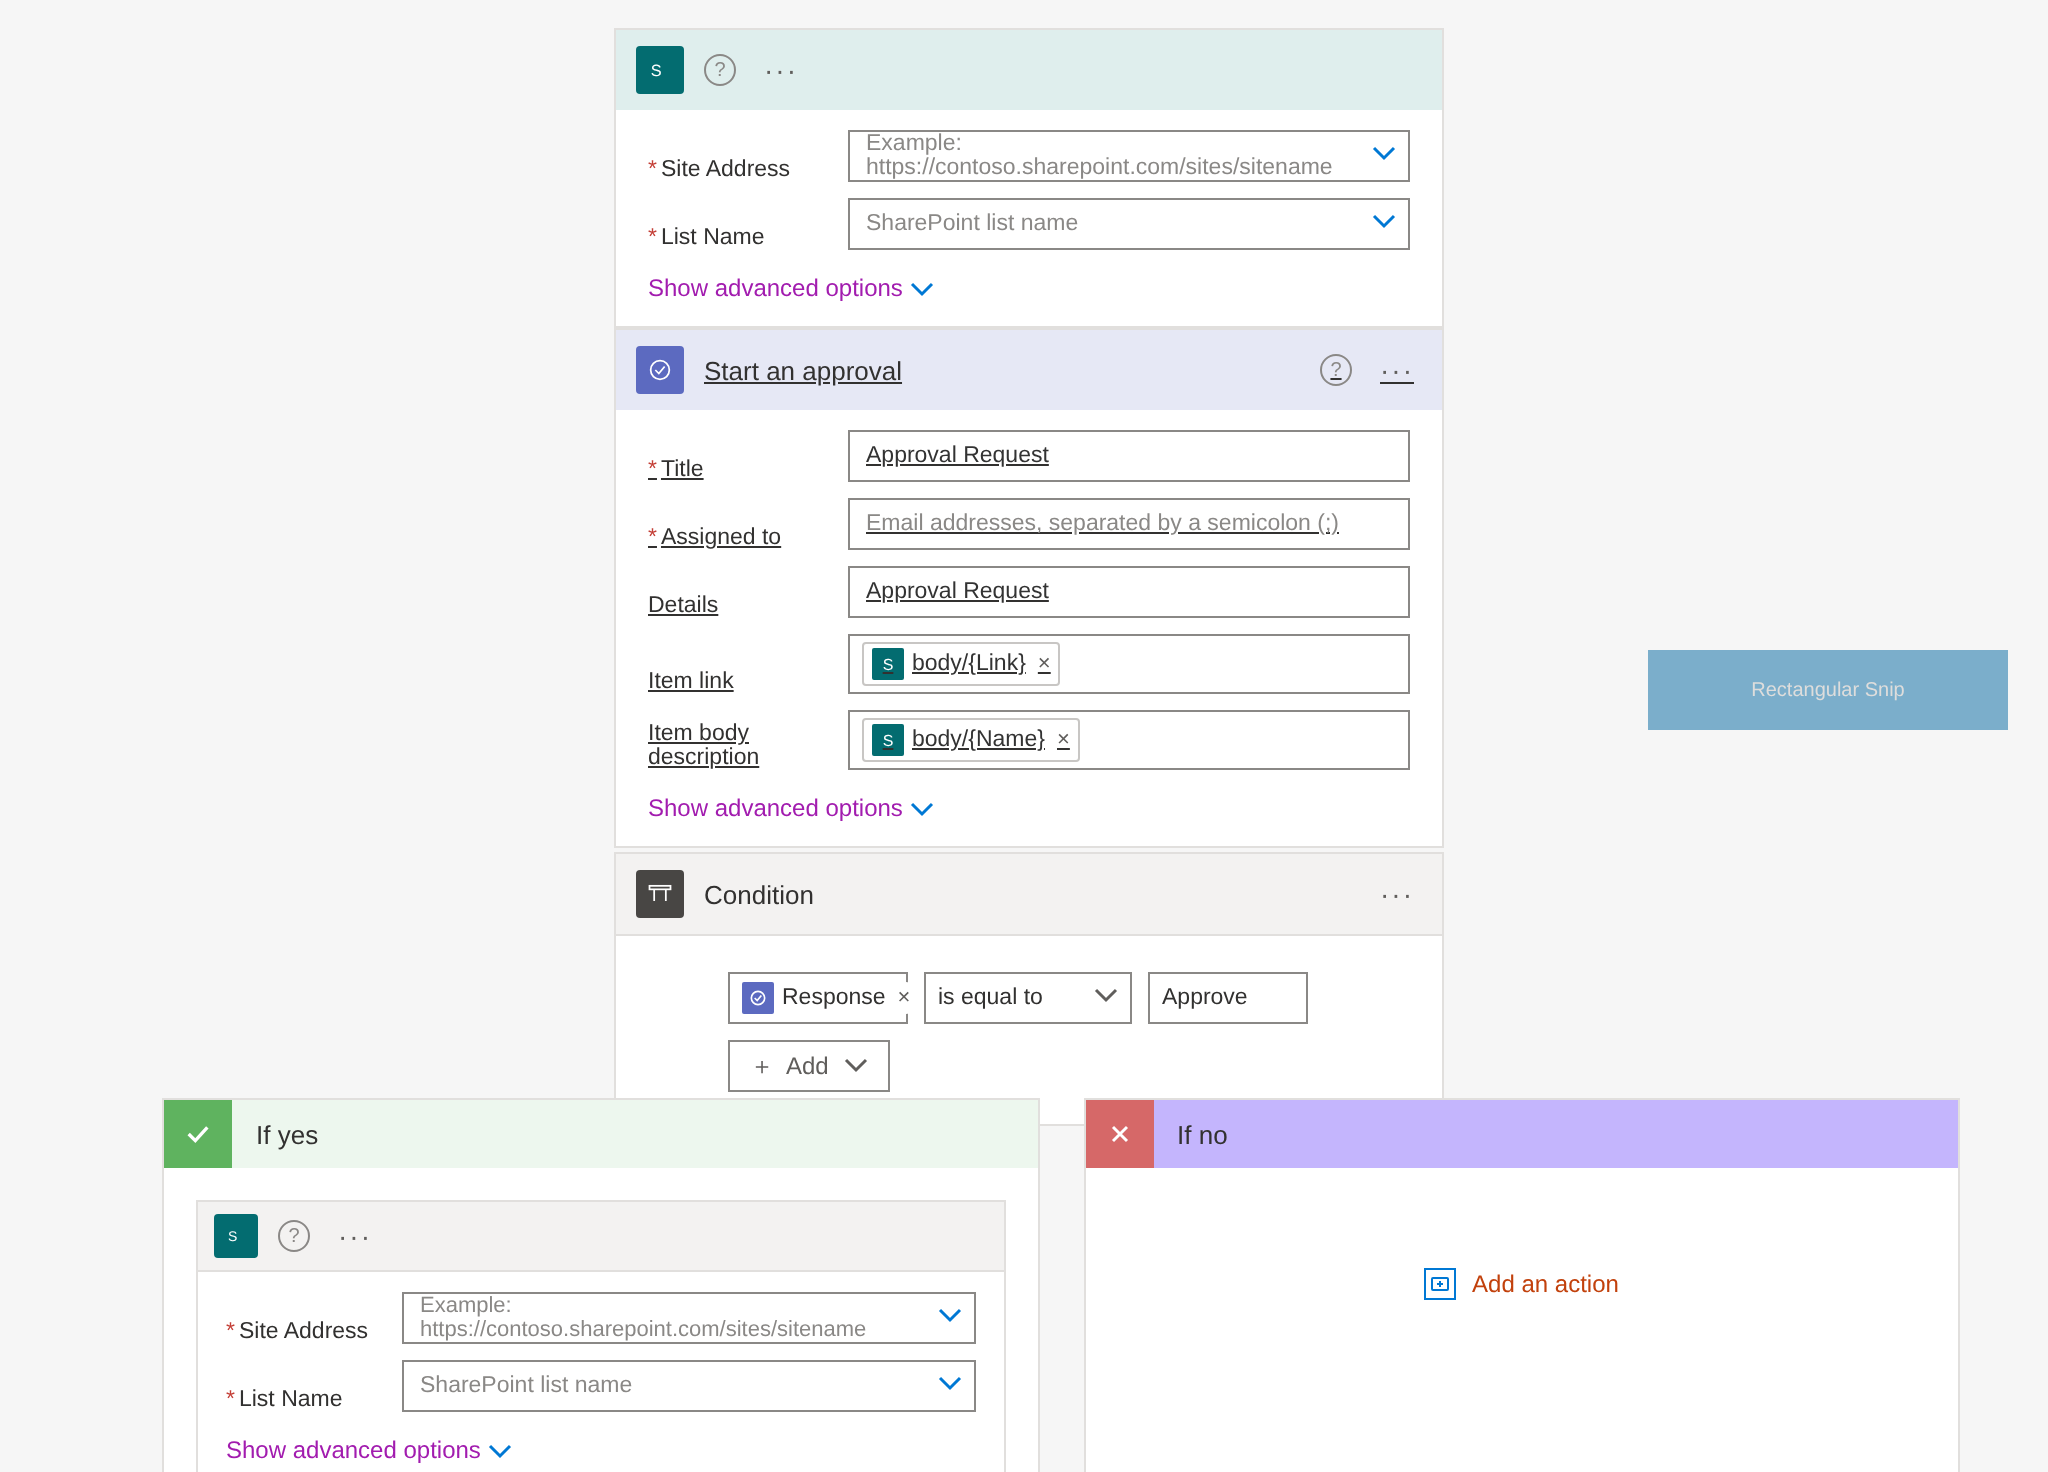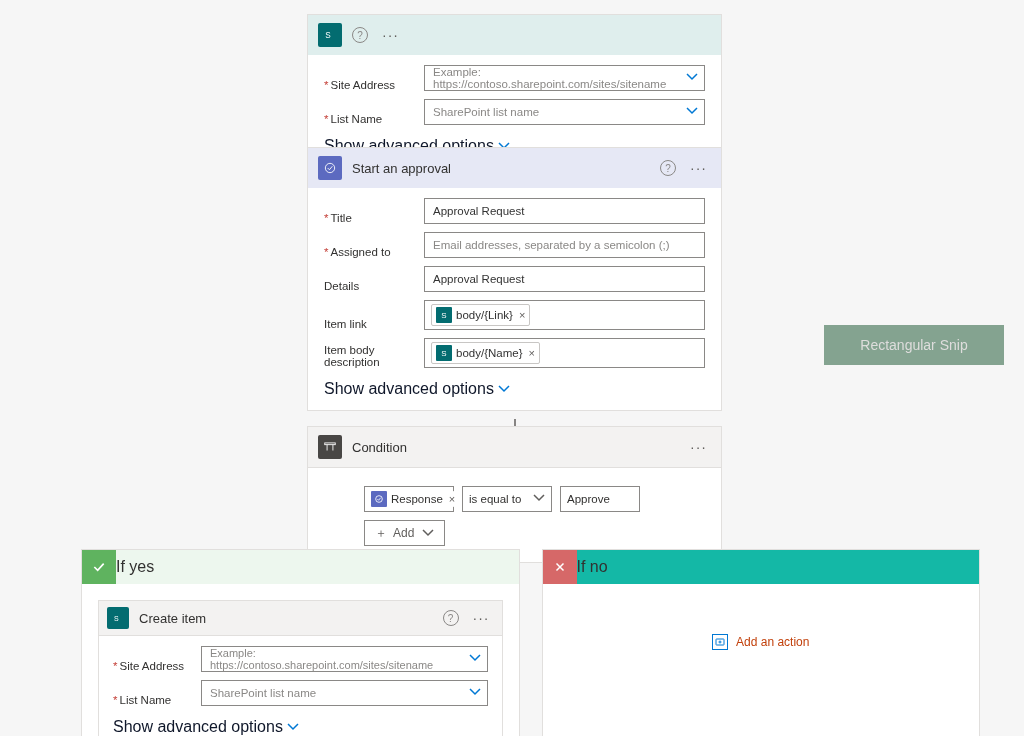--- a/index.html
+++ b/index.html
@@ -70,21 +70,21 @@
     background: #fff;
     position: relative;
   }
   .placeholder { color: #8a8886; }
   .chevron {
     position: absolute;
     right: 6px;
     color: #0078d4;
   }
   svg.chev { width: 12px; height: 12px; }
-  .adv-link { color: #0f172a; font-size: 16px; display: inline-flex; align-items: center; gap: 4px; cursor: pointer; margin-top: 4px;}
+  .adv-link { color: #a21caf; font-size: 12px; display: inline-flex; align-items: flex-end; gap: 4px; cursor: pointer; margin-top: 4px;}
   .arrow-connector {
     display: flex;
     justify-content: center;
     padding: 8px 0;
   }
   .arrow-connector svg { color: #605e5c; }
   .token {
     display: inline-flex;
     align-items: center;
     background: #fff;
@@ -139,25 +139,26 @@
   }
   .branch {
     flex: 1;
     background: #fff;
     border: 1px solid #e1dfdd;
   }
   .branch-header {
     display: flex;
     align-items: center;
     height: 34px;
-    font-size: 16px;
+    font-size: 13px;
+    gap: 12px;
     padding-left: 0;
   }
   .bh-yes { background: #edf7ee; }
-  .bh-no { background: #14b8a6; }
+  .bh-no { background: #c4b5fd; }
   .check-box {
     width: 34px; height: 34px;
     display: flex; align-items: center; justify-content: center;
   }
   .cb-green { background: #5fb35f; color: #fff; }
   .cb-red { background: #d66868; color: #fff; }
   .branch-body { padding: 16px; }
   .inner-card { border: 1px solid #e1dfdd; }
   .inner-header {
     display: flex; align-items: center;
@@ -181,26 +182,26 @@
     display: flex; align-items: center; justify-content: center;
     font-size: 11px;
     color: #0078d4;
   }
   .watermark {
     position: absolute;
     top: 325px;
     right: 20px;
     width: 180px;
     height: 40px;
-    background: #14532d;
+    background: #0369a1;
     opacity: 0.5;
     display: flex;
     align-items: center;
     justify-content: center;
-    font-size: 14px;
+    font-size: 10px;
     color: #c8c6c4;
   }
 </style>
 </head>
 <body>
 
 <div class="watermark">Rectangular Snip</div>
 
 <div class="center-col" style="top:14px;">
   <div class="card">
@@ -241,21 +242,21 @@
     </div>
   </div>
   <div class="arrow-connector">
     <svg width="16" height="28" viewBox="0 0 16 28">
         <line x1="8" y1="0" x2="8" y2="22" stroke="#605e5c" stroke-width="1.5"></line>
         <path d="M3 20 L8 26 L13 20" stroke="#605e5c" fill="none" stroke-width="1.5"></path>
       </svg>
   </div>
 </div>
 
-<div class="center-col" style="top:147px;">
+<div class="center-col" style="top:164px;text-decoration:underline;">
   <div class="card">
     <div class="card-header hdr-purple">
       <div class="icon-box ic-purple">
         <svg width="14" height="14" viewBox="0 0 24 24" fill="none">
             <circle cx="12" cy="12" r="8" stroke="#fff" stroke-width="1.5"></circle>
             <path d="M8 12 L11 15 L16 9" stroke="#fff" stroke-width="1.5" fill="none"></path>
           </svg>
       </div>
       <div class="card-title">Start an approval</div>
       <div class="help-circle">?</div>
@@ -336,21 +337,21 @@
             <span class="token-ic purple">
               <svg width="10" height="10" viewBox="0 0 24 24" fill="none">
                   <circle cx="12" cy="12" r="8" stroke="#fff" stroke-width="2"></circle>
                   <path d="M8 12 L11 15 L16 9" stroke="#fff" stroke-width="2" fill="none"></path>
                 </svg>
             </span>
             <span>Response</span>
             <span class="remove-x">×</span>
           </span>
         </div>
-        <div class="cond-field" style="width:90px;">
+        <div class="cond-field" style="width:104px;">
           <span>is equal to</span>
           <span class="chevron" style="color:#605e5c;"><svg class="chev" viewBox="0 0 12 12">
                 <path d="M1 3 L6 8 L11 3" stroke="#605e5c" fill="none" stroke-width="1.5"></path>
               </svg></span>
         </div>
         <div class="cond-field" style="width:80px;">
           <span>Approve</span>
         </div>
       </div>
       <div class="add-btn">
@@ -375,21 +376,20 @@
       <span>If yes</span>
     </div>
     <div class="branch-body">
       <div class="inner-card">
         <div class="inner-header">
           <div class="icon-box ic-teal" style="width:22px;height:22px;">
             <svg width="12" height="12" viewBox="0 0 24 24">
                 <text x="4" y="17" font-size="14" fill="#fff">S</text>
               </svg>
           </div>
-          <div class="card-title">Create item</div>
           <div class="help-circle">?</div>
           <div class="dots">···</div>
         </div>
         <div class="inner-body">
           <div class="row">
             <div class="lbl" style="width:88px;"><span class="star">*</span><span>Site Address</span></div>
             <div class="field">
               <span class="placeholder" style="font-size:11px;">Example: https://contoso.sharepoint.com/sites/sitename</span>
               <span class="chevron"><svg class="chev" viewBox="0 0 12 12">
                     <path d="M1 3 L6 8 L11 3" stroke="#0078d4" fill="none" stroke-width="1.5"></path>

